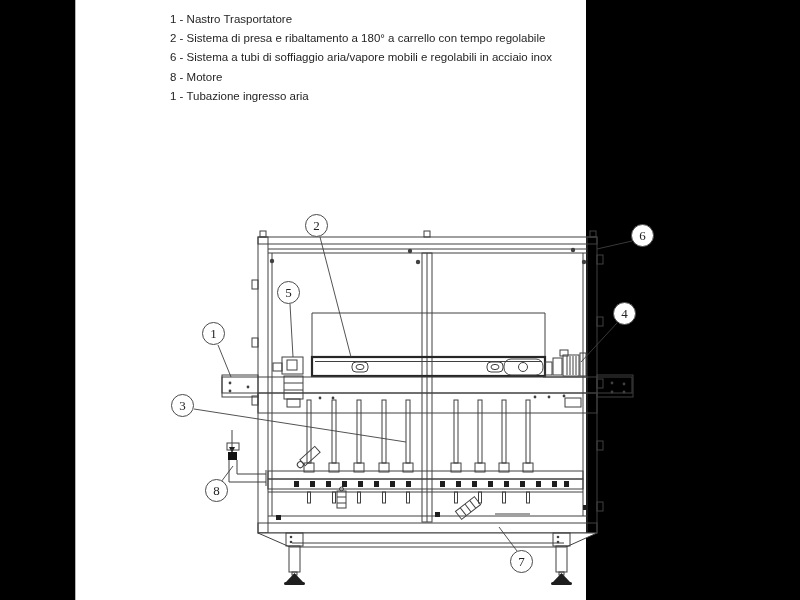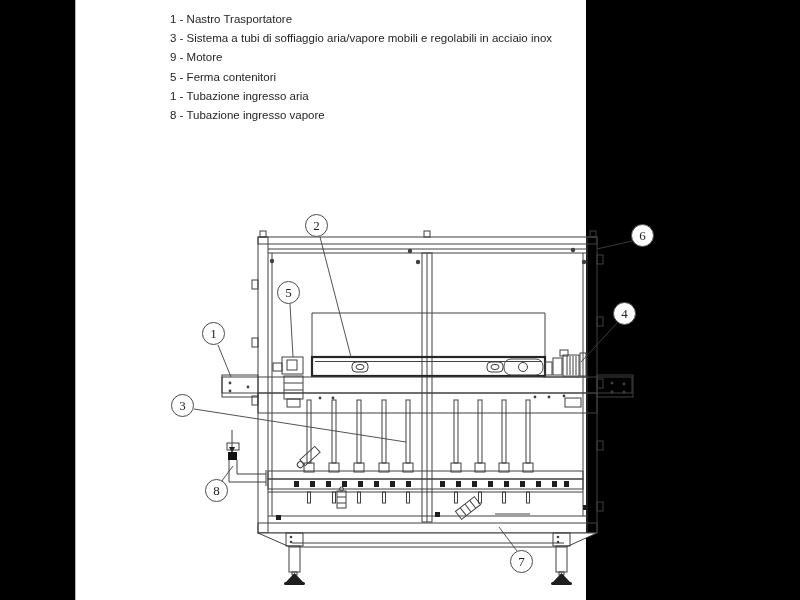--- a/index.html
+++ b/index.html
@@ -22,25 +22,24 @@
 </head>
 <body>
 
 <div class="canvas">
   <div class="bar left"></div>
   <div class="paper"></div>
   <div class="bar right"></div>
 
   <div class="legend">
     <div>1 - Nastro Trasportatore</div>
-    <div>3 - Sistema a tubi di soffiaggio aria/vapore mobili e regolabili in acciaio inox</div>
-    <div>9 - Motore</div>
-    <div>5 - Ferma contenitori</div>
+    <div>2 - Sistema di presa e ribaltamento a 180° a carrello con tempo regolabile</div>
+    <div>6 - Sistema a tubi di soffiaggio aria/vapore mobili e regolabili in acciaio inox</div>
+    <div>8 - Motore</div>
     <div>1 - Tubazione ingresso aria</div>
-    <div>8 - Tubazione ingresso vapore</div>
   </div>
 
   <svg class="draw" width="800" height="600" viewBox="0 0 800 600" stroke="#404040" stroke-width="1" fill="none">
 
     <g>
       <rect x="258" y="237" width="339" height="7"></rect>
       <line x1="268" y1="249" x2="587" y2="249"></line>
       <line x1="268" y1="253" x2="587" y2="253"></line>
       <rect x="258" y="237" width="10" height="296"></rect>
       <rect x="587" y="237" width="10" height="296"></rect>

